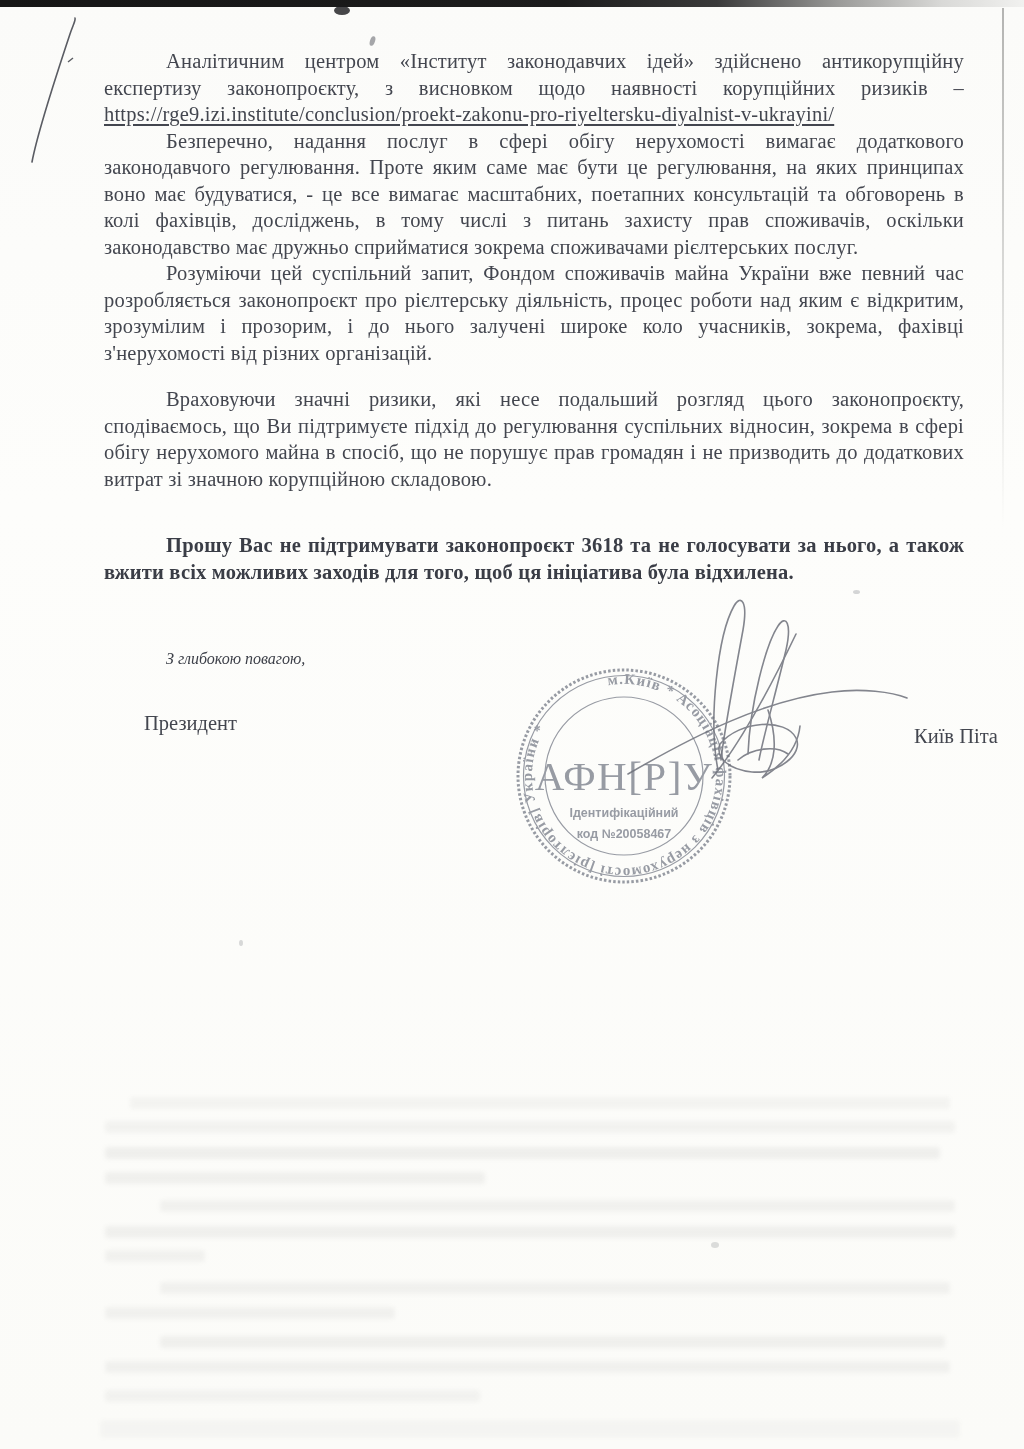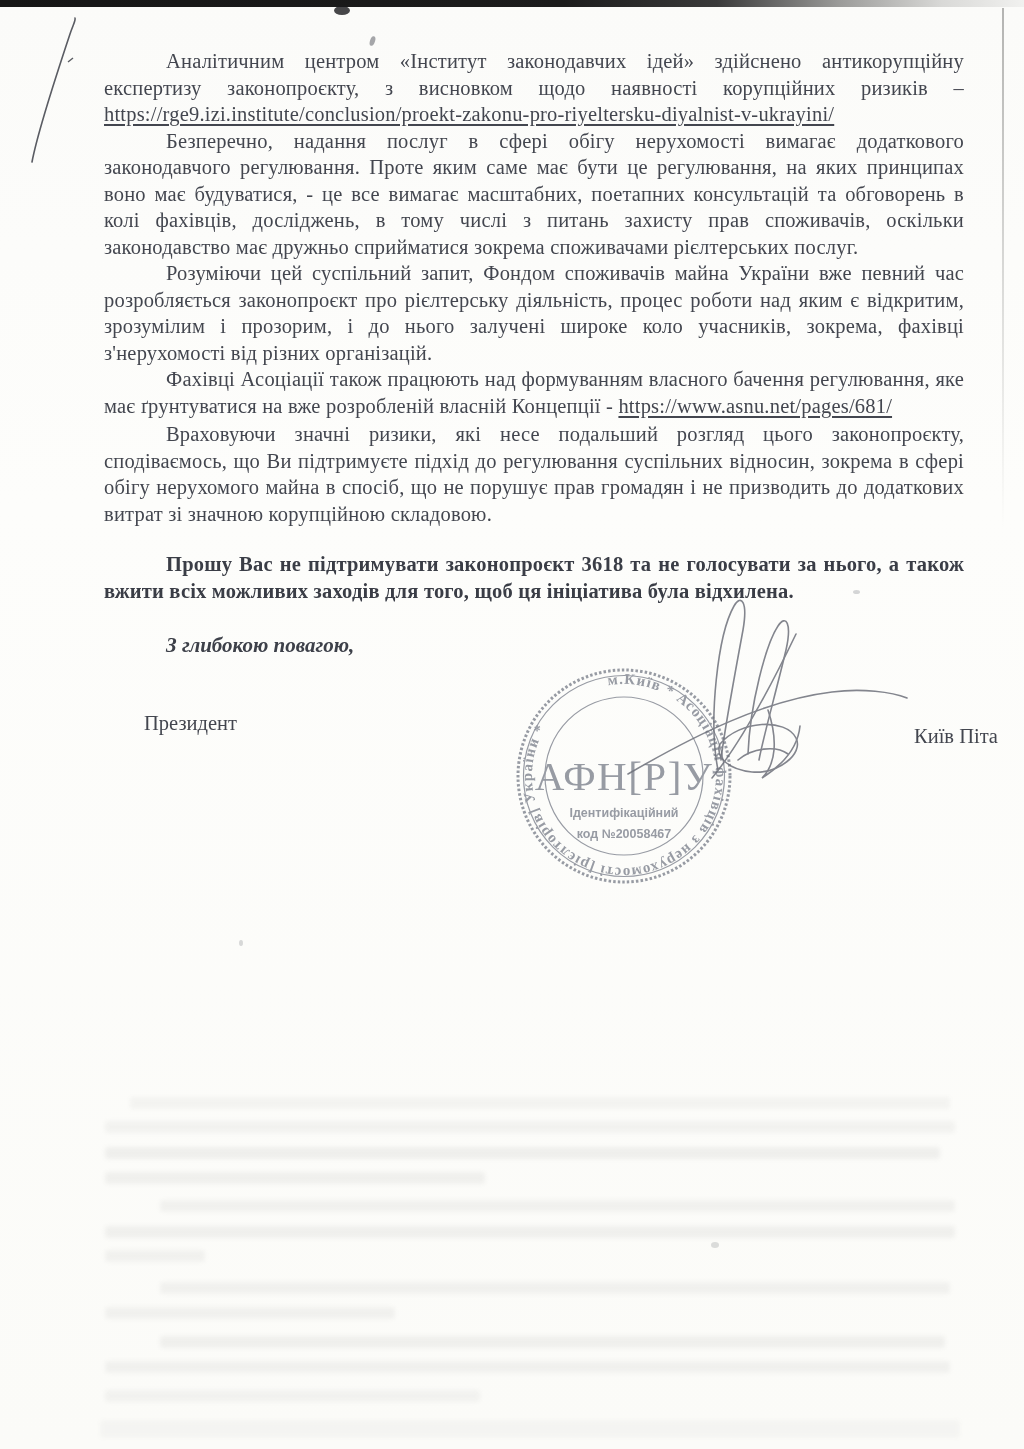--- a/index.html
+++ b/index.html
@@ -23,27 +23,27 @@
     background:linear-gradient(#b4b4b2,rgba(180,180,178,0));
   }
   .pen-slash{position:absolute;left:18px;top:10px;}
   .speck{position:absolute;border-radius:50%;background:rgba(70,72,80,.45);}
   
   .letter{
     position:absolute;left:104px;top:48px;width:860px;
     font-size:20.5px;line-height:26.5px;letter-spacing:.2px;
   }
   .letter p{margin:0;text-align:justify;text-indent:62px;}
-  .letter p.gap{margin-top:2px;}
-  .letter p.gap2{margin-top:24px;}
+  .letter p.gap{margin-top:20px;}
+  .letter p.gap2{margin-top:40px;}
   .letter p.bold{font-weight:700;color:#3a3d46;}
   .doc-link{color:#43464f;text-decoration:underline;text-underline-offset:3px;cursor:pointer;}
   .closing{
-    position:absolute;left:166px;top:633px;
-    font-size:21px;font-weight:700;font-style:italic;color:#3d4049;
+    position:absolute;left:166px;top:650px;
+    font-size:16px;font-weight:400;font-style:italic;color:#3d4049;
   }
   .signer{position:absolute;left:104px;top:710px;width:882px;font-size:20.5px;line-height:27px;margin-left:40px;}
   .signer .name{position:absolute;left:770px;top:13px;}
   
   .stamp{position:absolute;left:512px;top:664px;width:224px;height:224px;opacity:.88;}
   
   .signature{position:absolute;left:600px;top:592px;width:330px;height:200px;opacity:.85;}
   
   .bl{position:absolute;height:12px;background:#8d8d8b;filter:blur(2px);border-radius:3px;}
 </style>
@@ -62,21 +62,20 @@
   <div class="speck" style="left:334px;top:6px;width:16px;height:9px;background:rgba(25,25,28,.8);"></div>
   <div class="speck" style="left:370px;top:36px;width:5px;height:10px;transform:rotate(18deg);background:rgba(80,82,90,.5);"></div>
   <div class="speck" style="left:853px;top:590px;width:7px;height:4px;background:rgba(120,122,128,.3);"></div>
   <div class="speck" style="left:239px;top:940px;width:4px;height:6px;background:rgba(120,122,128,.28);"></div>
   <div class="speck" style="left:711px;top:1242px;width:8px;height:6px;background:rgba(120,122,128,.25);"></div>
 
   <div class="letter">
     <p><span>Аналітичним центром «Інститут законодавчих ідей» здійснено антикорупційну експертизу законопроєкту, з висновком щодо наявності корупційних ризиків – </span><a class="doc-link">https://rge9.izi.institute/conclusion/proekt-zakonu-pro-riyeltersku-diyalnist-v-ukrayini/</a></p>
     <p>Безперечно, надання послуг в сфері обігу нерухомості вимагає додаткового законодавчого регулювання. Проте яким саме має бути це регулювання, на яких принципах воно має будуватися, - це все вимагає масштабних, поетапних консультацій та обговорень в колі фахівців, досліджень, в тому числі з питань захисту прав споживачів, оскільки законодавство має дружньо сприйматися зокрема споживачами рієлтерських послуг.</p>
     <p>Розуміючи цей суспільний запит, Фондом споживачів майна України вже певний час розробляється законопроєкт про рієлтерську діяльність, процес роботи над яким є відкритим, зрозумілим і прозорим, і до нього залучені широке коло учасників, зокрема, фахівці з'нерухомості від різних організацій.</p>
-    <p><span>Фахівці Асоціації також працюють над формуванням власного бачення регулювання, яке має ґрунтуватися на вже розробленій власній Концепції - </span><a class="doc-link">https://www.asnu.net/pages/681/</a></p>
     <p class="gap">Враховуючи значні ризики, які несе подальший розгляд цього законопроєкту, сподіваємось, що Ви підтримуєте підхід до регулювання суспільних відносин, зокрема в сфері обігу нерухомого майна в спосіб, що не порушує прав громадян і не призводить до додаткових витрат зі значною корупційною складовою.</p>
     <p class="gap2 bold">Прошу Вас не підтримувати законопроєкт 3618 та не голосувати за нього, а також вжити всіх можливих заходів для того, щоб ця ініціатива була відхилена.</p>
   </div>
 
   <div class="closing">З глибокою повагою,</div>
 
   <div class="signer">
     <div>Президент</div>
     <div class="name">Київ Піта</div>
   </div>

